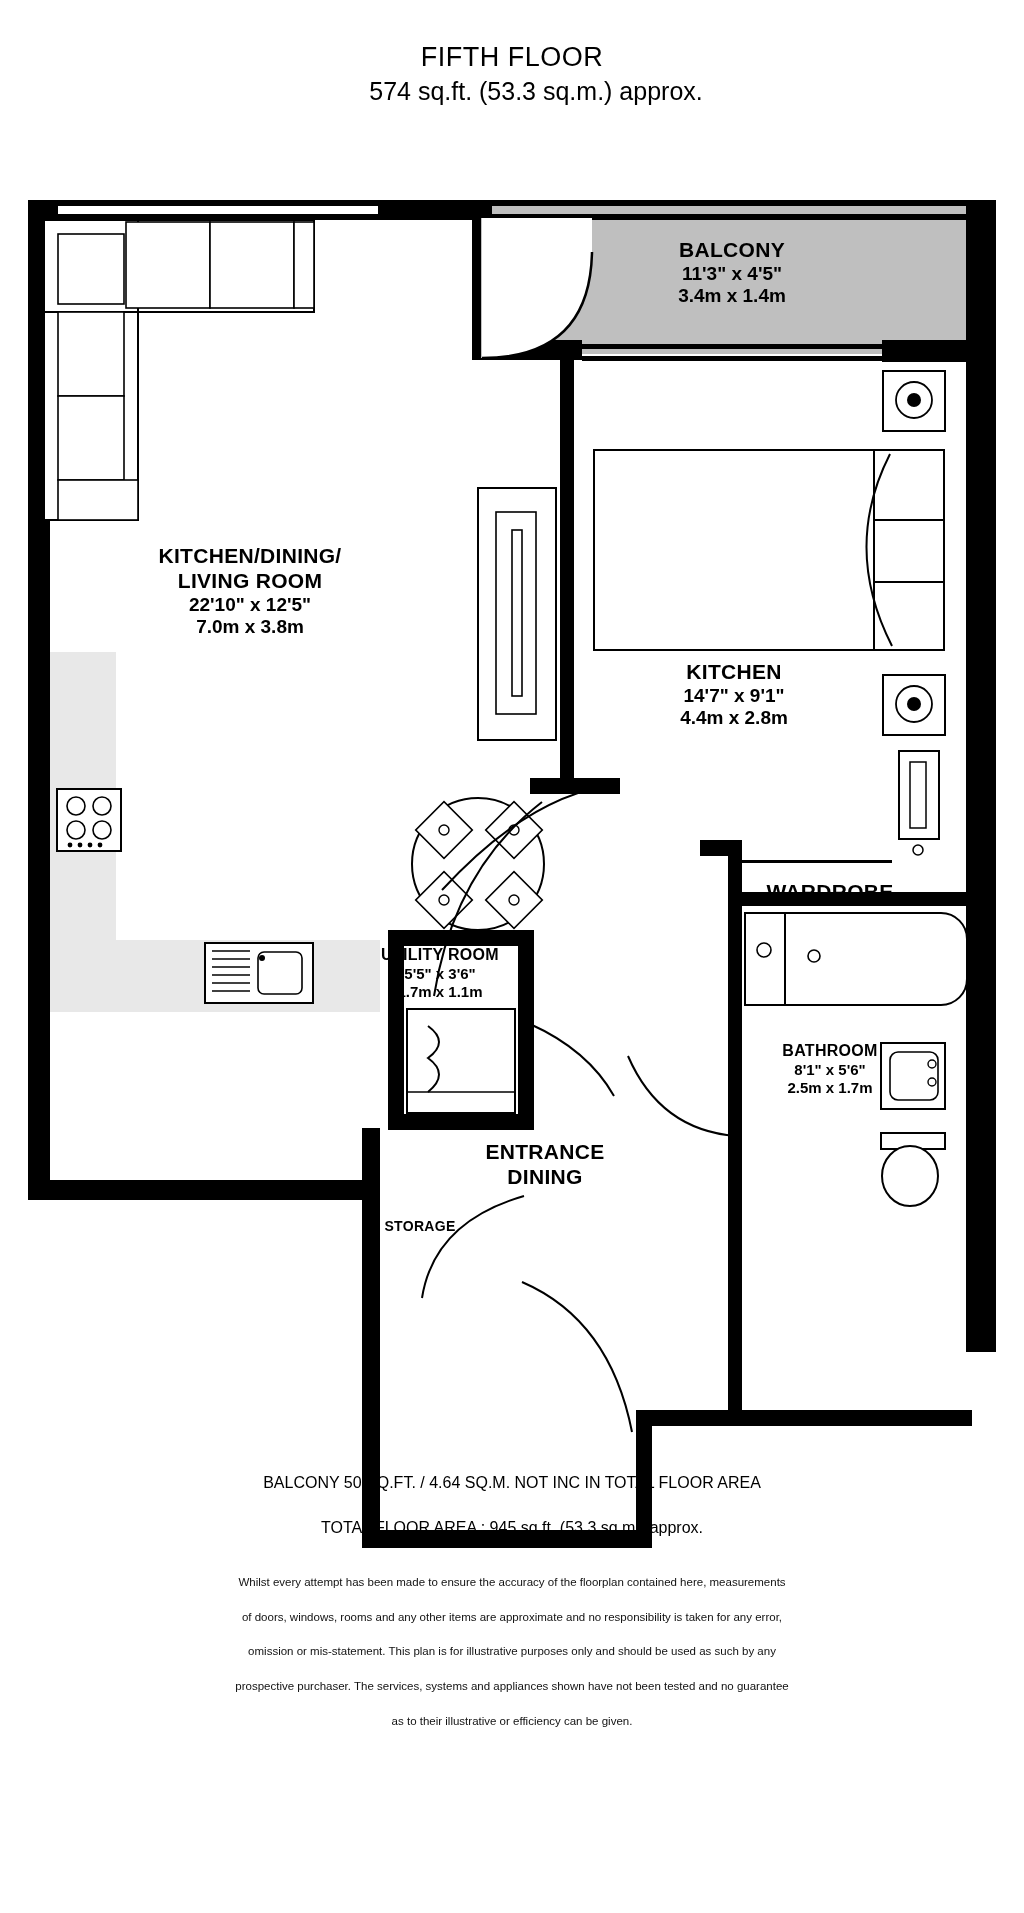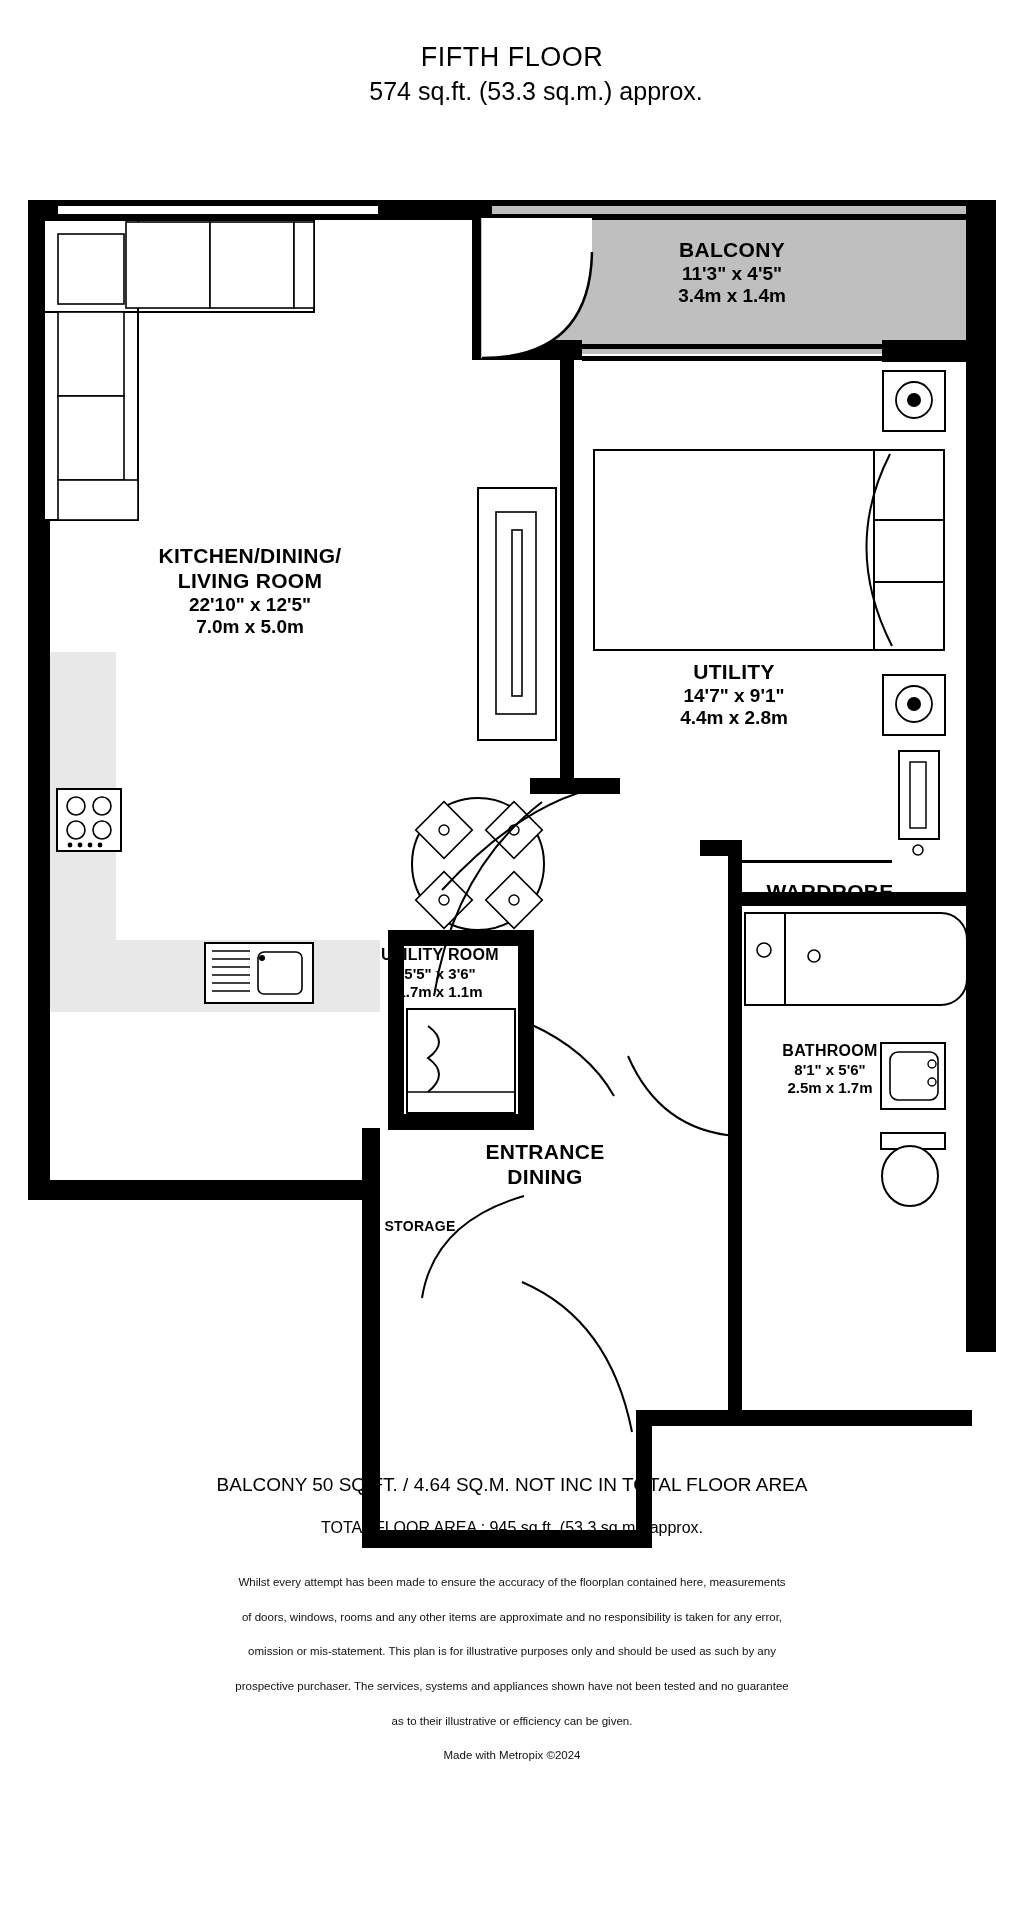--- a/index.html
+++ b/index.html
@@ -11,21 +11,21 @@
   .wall{position:absolute;background:#000;}
   .fill-grey{position:absolute;background:#bfbfbf;}
   .fill-light{position:absolute;background:#e8e8e8;}
   .label{position:absolute;text-align:center;font-weight:bold;line-height:1.18;}
   .label .nm{font-size:21px;letter-spacing:.3px;}
   .label .dim{font-size:19px;}
   .label.small .nm{font-size:16px;}
   .label.small .dim{font-size:15px;}
   .label.tiny .nm{font-size:14px;}
   .footer{position:absolute;left:0;width:1024px;text-align:center;}
-  .f1{top:1474px;font-size:19px;}
+  .f1{top:1474px;font-size:16px;}
   .f2{top:1519px;font-size:16px;}
   .disc{top:1556px;font-size:11.5px;line-height:1.45;color:#111;}
   .disc div{margin:18px;}
   svg{position:absolute;overflow:visible;}
 </style>
 </head>
 <body>
 
 <div class="title-block">
   <div class="title-line1">FIFTH FLOOR</div>
@@ -215,25 +215,25 @@
   <div class="label" style="left:592px;top:58px;width:280px;">
     <div class="nm">BALCONY</div>
     <div class="dim">11'3"  x 4'5"</div>
     <div class="dim">3.4m  x 1.4m</div>
   </div>
 
   <div class="label" style="left:60px;top:364px;width:380px;">
     <div class="nm">KITCHEN/DINING/</div>
     <div class="nm">LIVING ROOM</div>
     <div class="dim">22'10"  x 12'5"</div>
-    <div class="dim">7.0m  x 5.0m</div>
+    <div class="dim">7.0m  x 3.8m</div>
   </div>
 
   <div class="label" style="left:574px;top:480px;width:320px;">
-    <div class="nm">UTILITY</div>
+    <div class="nm">KITCHEN</div>
     <div class="dim">14'7"  x 9'1"</div>
     <div class="dim">4.4m  x 2.8m</div>
   </div>
 
   <div class="label" style="left:700px;top:700px;width:260px;">
     <div class="nm">WARDROBE</div>
   </div>
 
   <div class="label small" style="left:330px;top:766px;width:220px;">
     <div class="nm">UTILITY ROOM</div>
@@ -259,14 +259,13 @@
 </div>
 
 <div class="footer f1">BALCONY 50 SQ.FT. / 4.64 SQ.M. NOT INC IN TOTAL FLOOR AREA</div>
 <div class="footer f2">TOTAL FLOOR AREA : 945 sq.ft. (53.3 sq.m.) approx.</div>
 <div class="footer disc">
   <div>Whilst every attempt has been made to ensure the accuracy of the floorplan contained here, measurements</div>
   <div>of doors, windows, rooms and any other items are approximate and no responsibility is taken for any error,</div>
   <div>omission or mis-statement. This plan is for illustrative purposes only and should be used as such by any</div>
   <div>prospective purchaser. The services, systems and appliances shown have not been tested and no guarantee</div>
   <div>as to their illustrative or efficiency can be given.</div>
-  <div>Made with Metropix ©2024</div>
 </div>
 
 </body></html>

